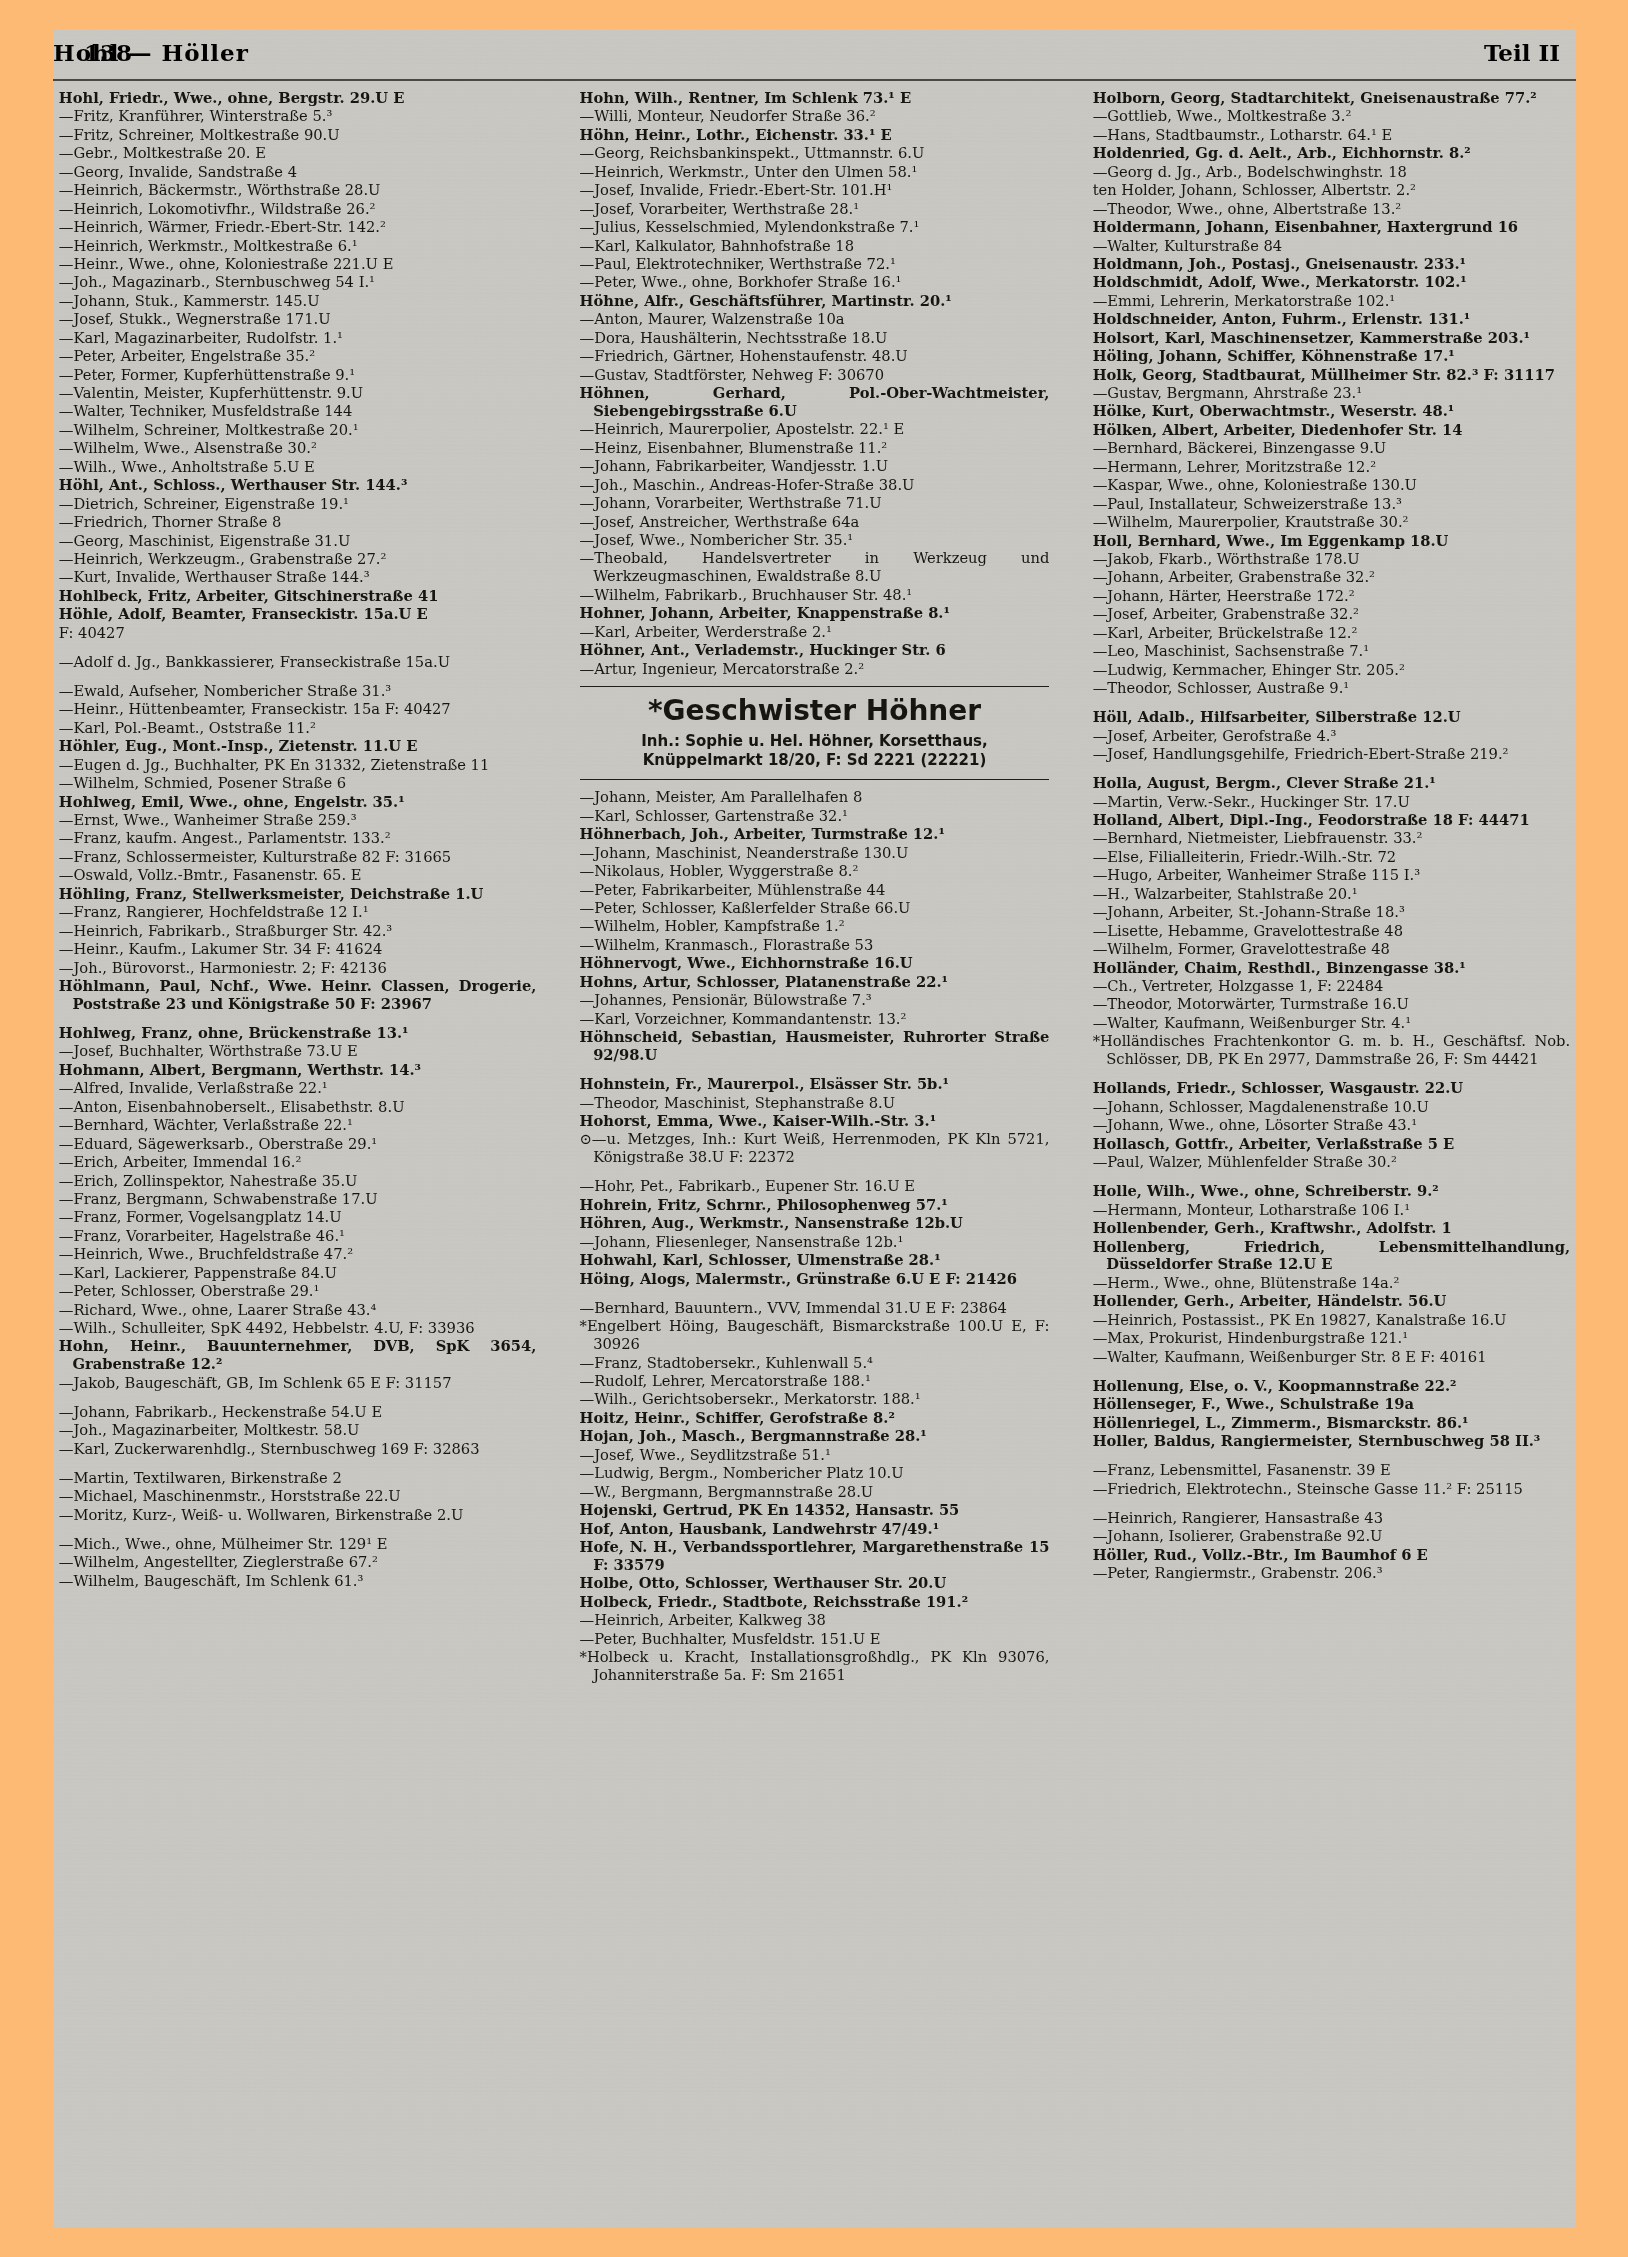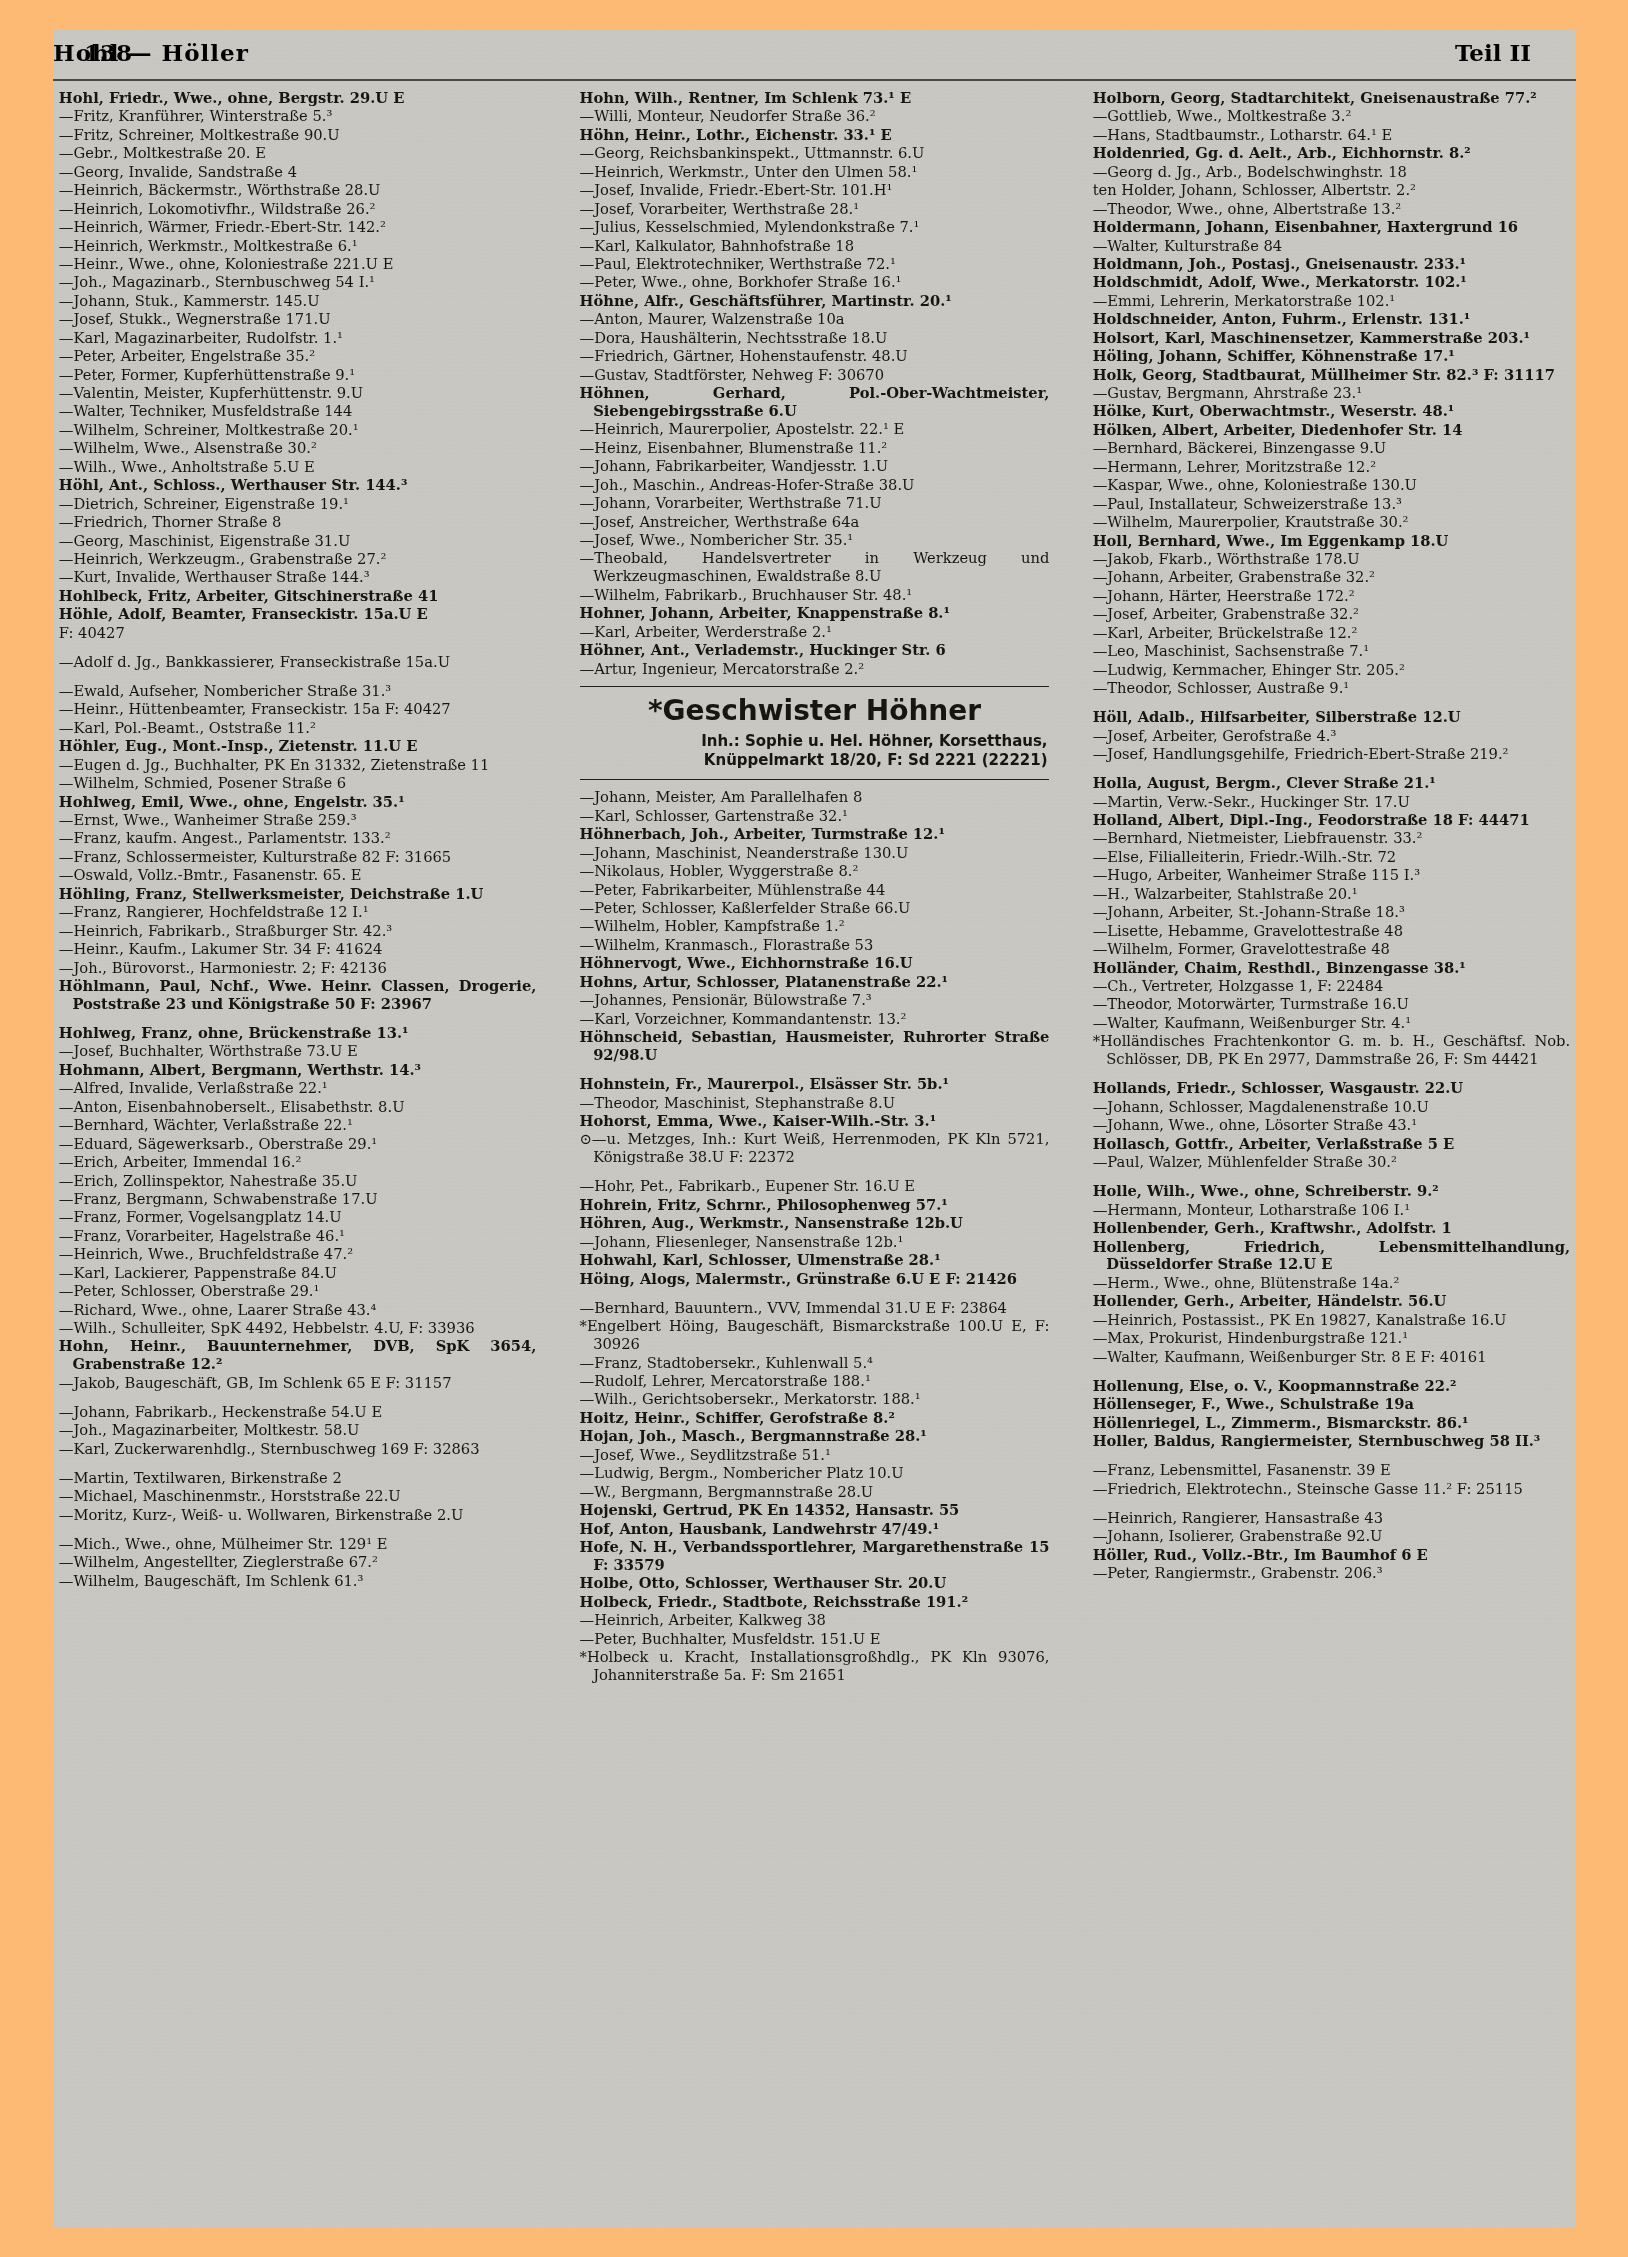--- a/index.html
+++ b/index.html
@@ -40,21 +40,21 @@
   }
   .header .center {
     position: absolute;
     left: 0;
     width: 100%;
     top: 0;
     letter-spacing: 1px;
   }
   .header .right {
     position: absolute;
-    right: 45px;
+    right: 16px;
     top: 0;
   }
   .rule {
     position: absolute;
     left: 0;
     top: 50px;
     width: 100%;
     height: 1.9px;
     background: #4a4845;
   }
@@ -102,21 +102,21 @@
     letter-spacing: 0px;
     color: #17150f;
     margin-bottom: 4.9px;
   }
   .ad .adline {
     font-family: "DejaVu Sans", sans-serif;
     font-weight: bold;
     font-size: 15px;
     line-height: 1.3;
     color: #17150f;
-    text-align: right;
+    text-align: center;
   }
   .noise {
     position: absolute;
     inset: 0;
     pointer-events: none;
     opacity: 0.16;
     background-image:
       repeating-linear-gradient(0deg, rgba(0,0,0,0.05) 0px, rgba(0,0,0,0) 1.9px, rgba(0,0,0,0) 3.9px),
       repeating-linear-gradient(90deg, rgba(255,255,255,0.05) 0px, rgba(0,0,0,0) 2.9px);
   }

